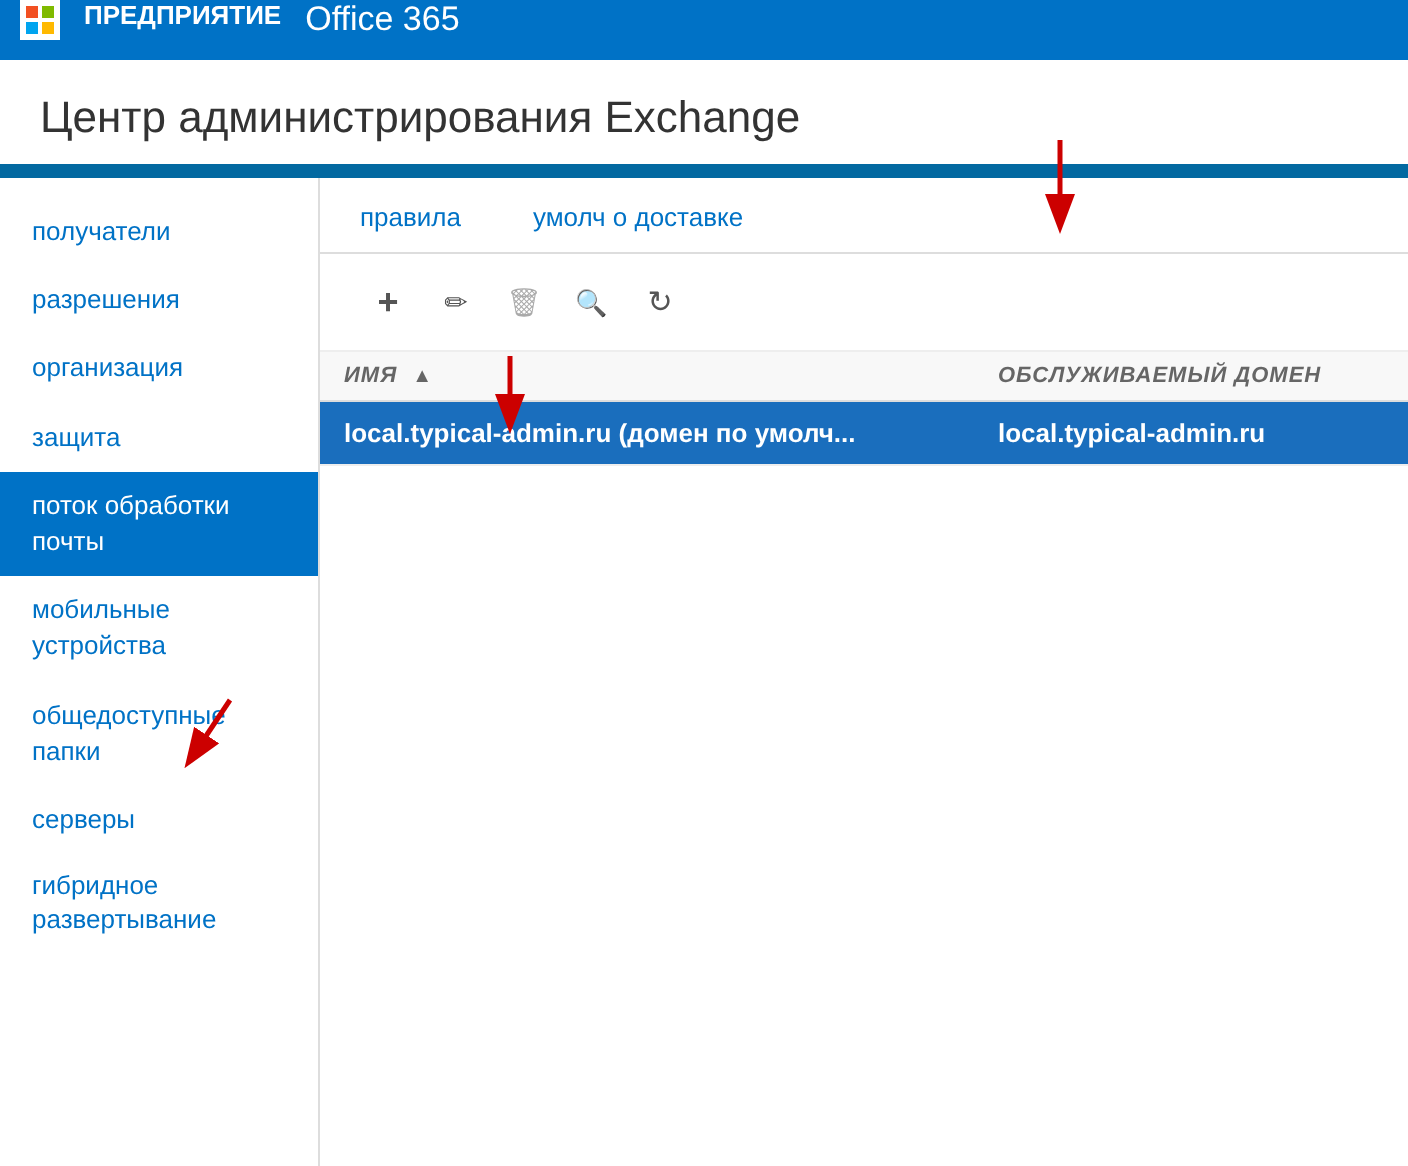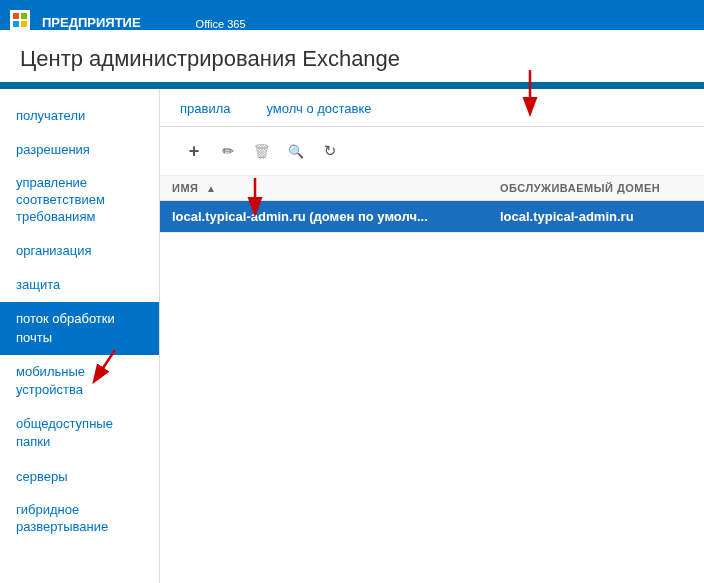--- a/index.html
+++ b/index.html
@@ -3,42 +3,41 @@
   <meta charset="utf-8">
   <style>
     * { margin: 0; padding: 0; box-sizing: border-box; }
     body { font-family: 'Segoe UI', Tahoma, Geneva, Verdana, sans-serif; font-size: 13px; color: #333; background: #fff; width: 704px; height: 583px; overflow: hidden; }
 
     
     .top-bar {
       background: #0072C6;
       height: 30px;
       display: flex;
-      align-items: flex-end;
+      align-items: flex-start;
       padding: 0 10px;
       gap: 12px;
     }
     .top-bar-logo {
       width: 20px;
       height: 20px;
       background: #fff;
       display: flex;
       align-items: center;
       justify-content: center;
     }
     .top-bar-logo svg { width: 16px; height: 16px; }
     .top-bar-title {
       color: #fff;
       font-size: 13px;
       font-weight: 600;
     }
     .top-bar-subtitle {
       color: #fff;
-      font-size: 11px;
-      margin-left: 43px;
+      font-size: 17px;
     }
 
     
     .page-container {
       display: flex;
       flex-direction: column;
       height: calc(583px - 30px);
     }
 
     
@@ -145,20 +144,21 @@
     }
     .data-table th {
       padding: 6px 12px;
       text-align: left;
       font-weight: 600;
       font-size: 11px;
       color: #666;
       text-transform: uppercase;
       letter-spacing: 0.5px;
       background: #f8f8f8;
+      font-style: italic;
     }
     .data-table th.sortable {
       cursor: pointer;
     }
     .data-table td {
       padding: 8px 12px;
       border-bottom: 1px solid #eee;
     }
     .data-table tbody tr.selected {
       background: #1a6ebd;
@@ -192,21 +192,20 @@
 
   <div class="page-header">
     <h1>Центр администрирования Exchange</h1>
   </div>
 
   <div class="main-content">
 
     <nav class="sidebar">
       <div class="sidebar-item">получатели</div>
       <div class="sidebar-item">разрешения</div>
-      <div class="sidebar-item" style="line-height:1.3;">управление соответствием требованиям</div>
       <div class="sidebar-item">организация</div>
       <div class="sidebar-item">защита</div>
       <div class="sidebar-item active">поток обработки почты</div>
       <div class="sidebar-item">мобильные устройства</div>
       <div class="sidebar-item">общедоступные папки</div>
       <div class="sidebar-item">серверы</div>
       <div class="sidebar-item" style="line-height:1.3;">гибридное развертывание</div>
     </nav>
 
     <div class="content-area">

